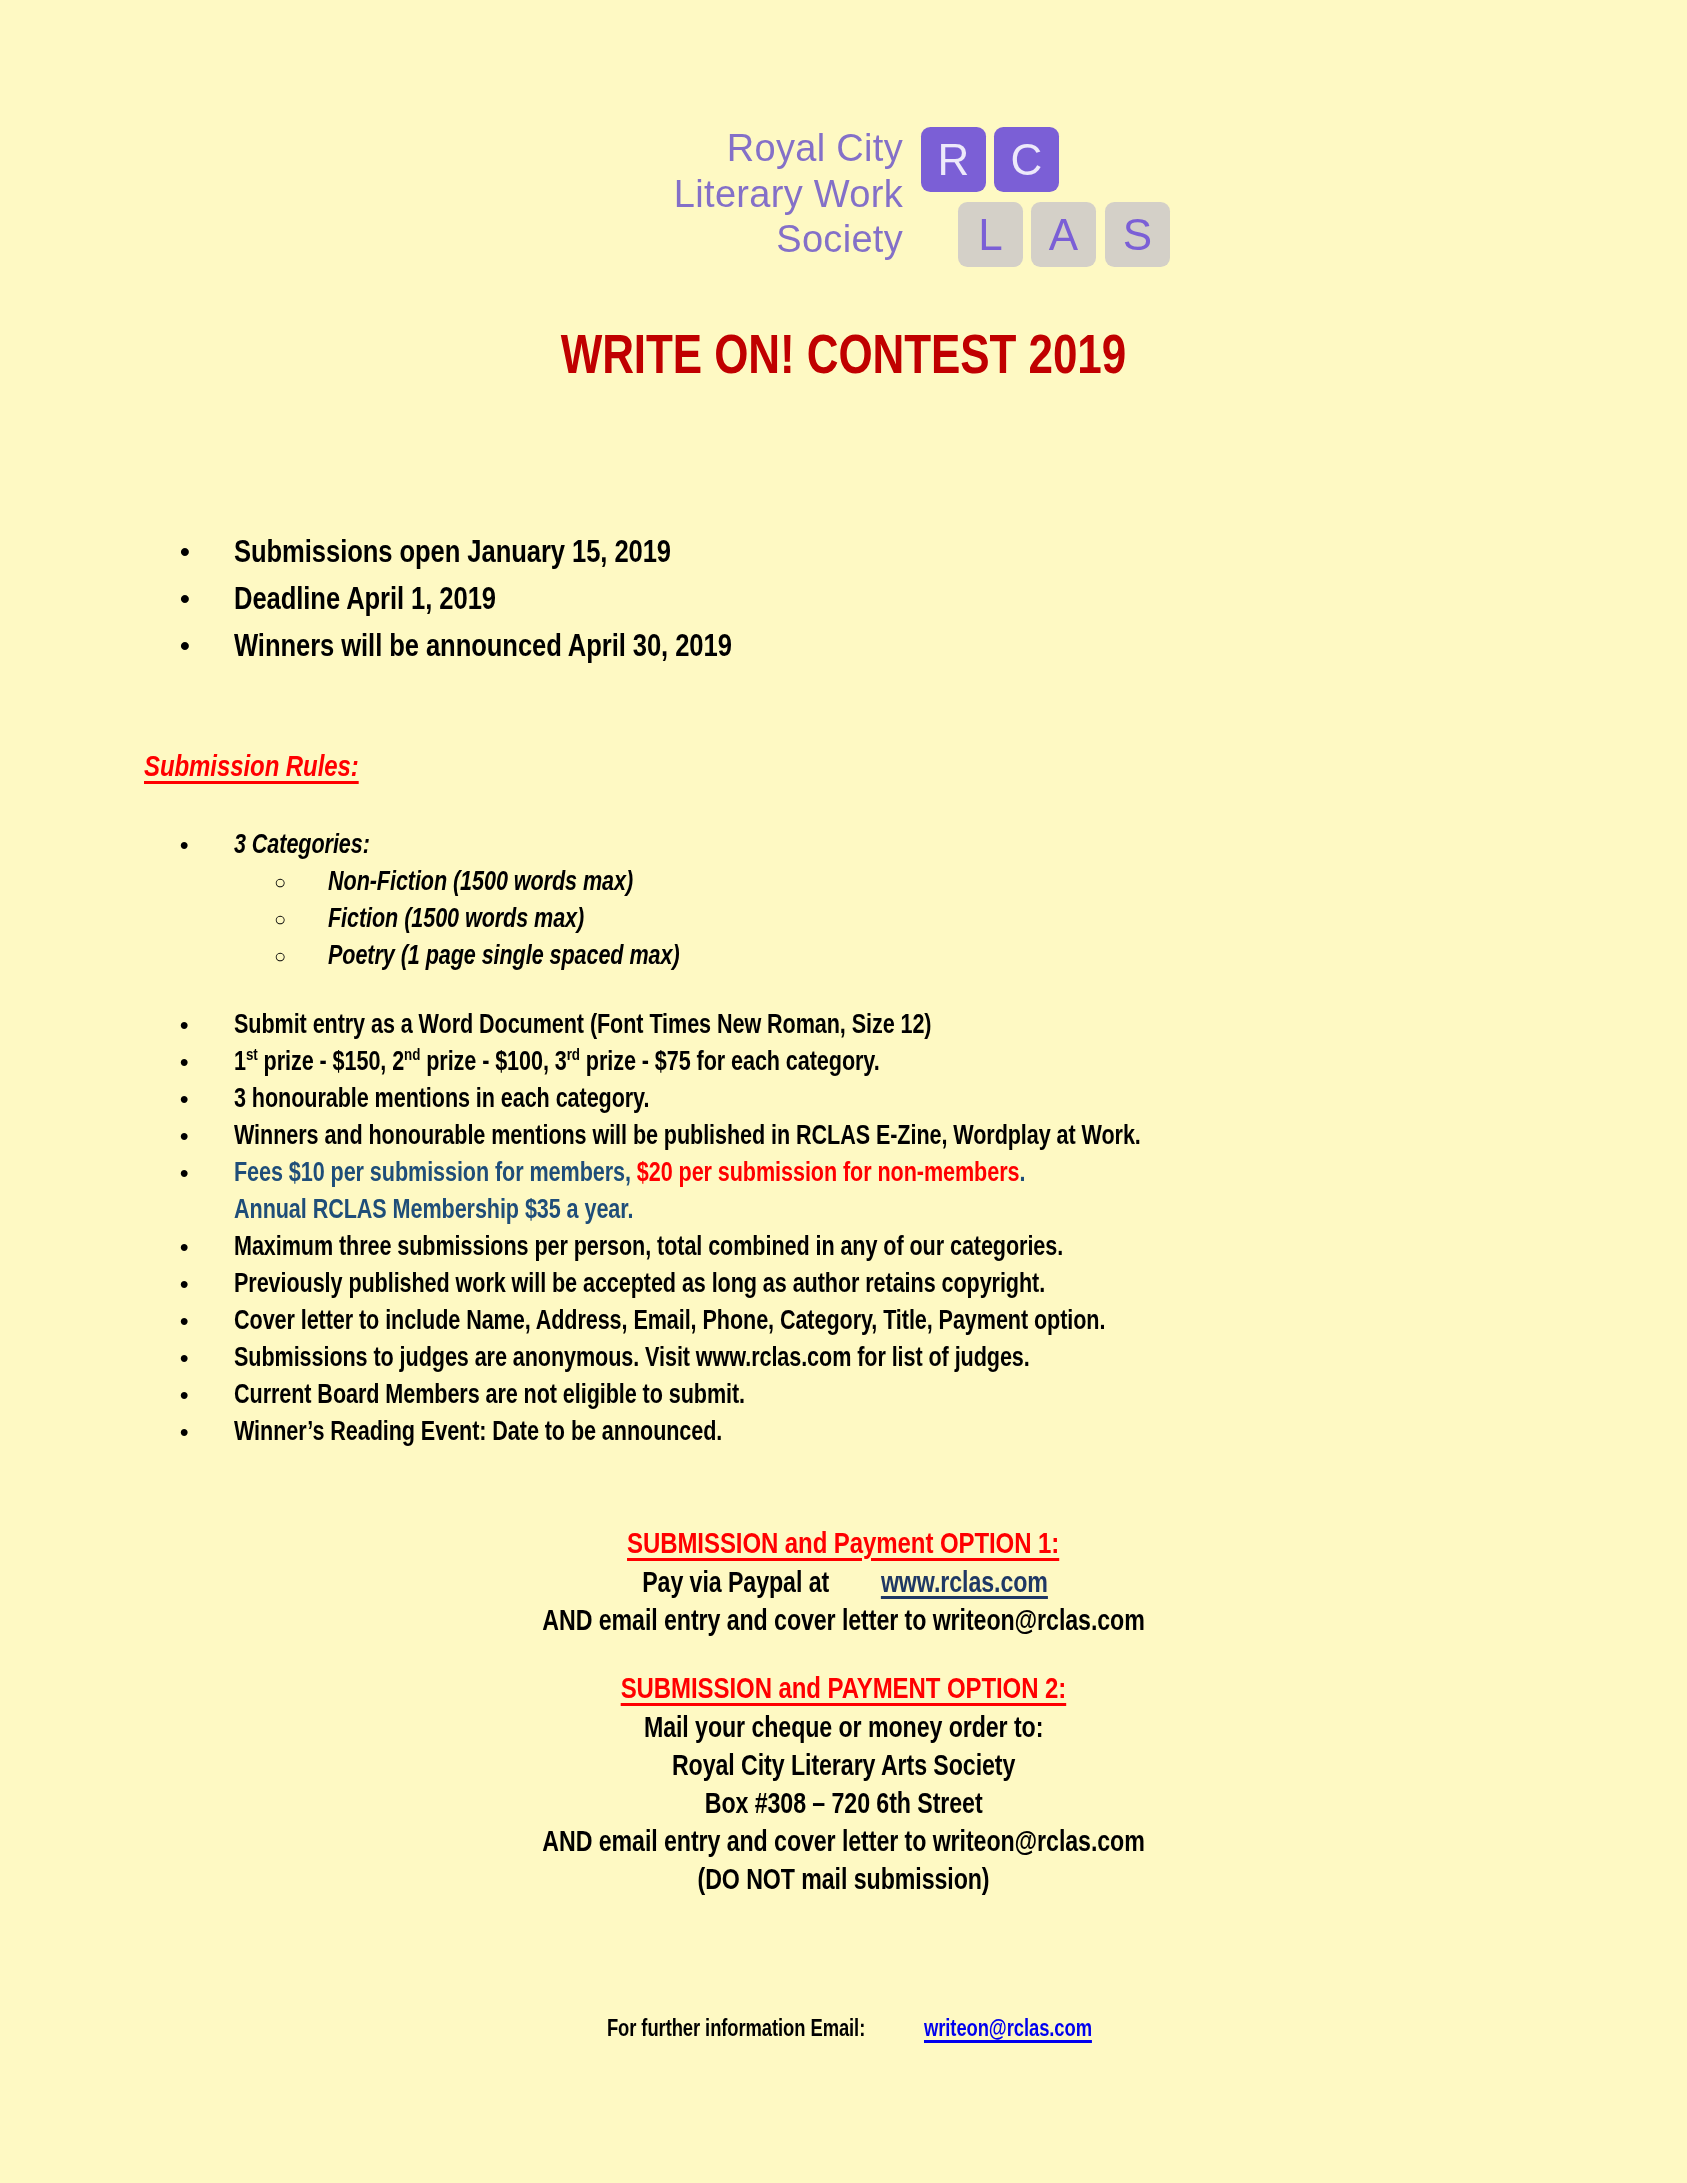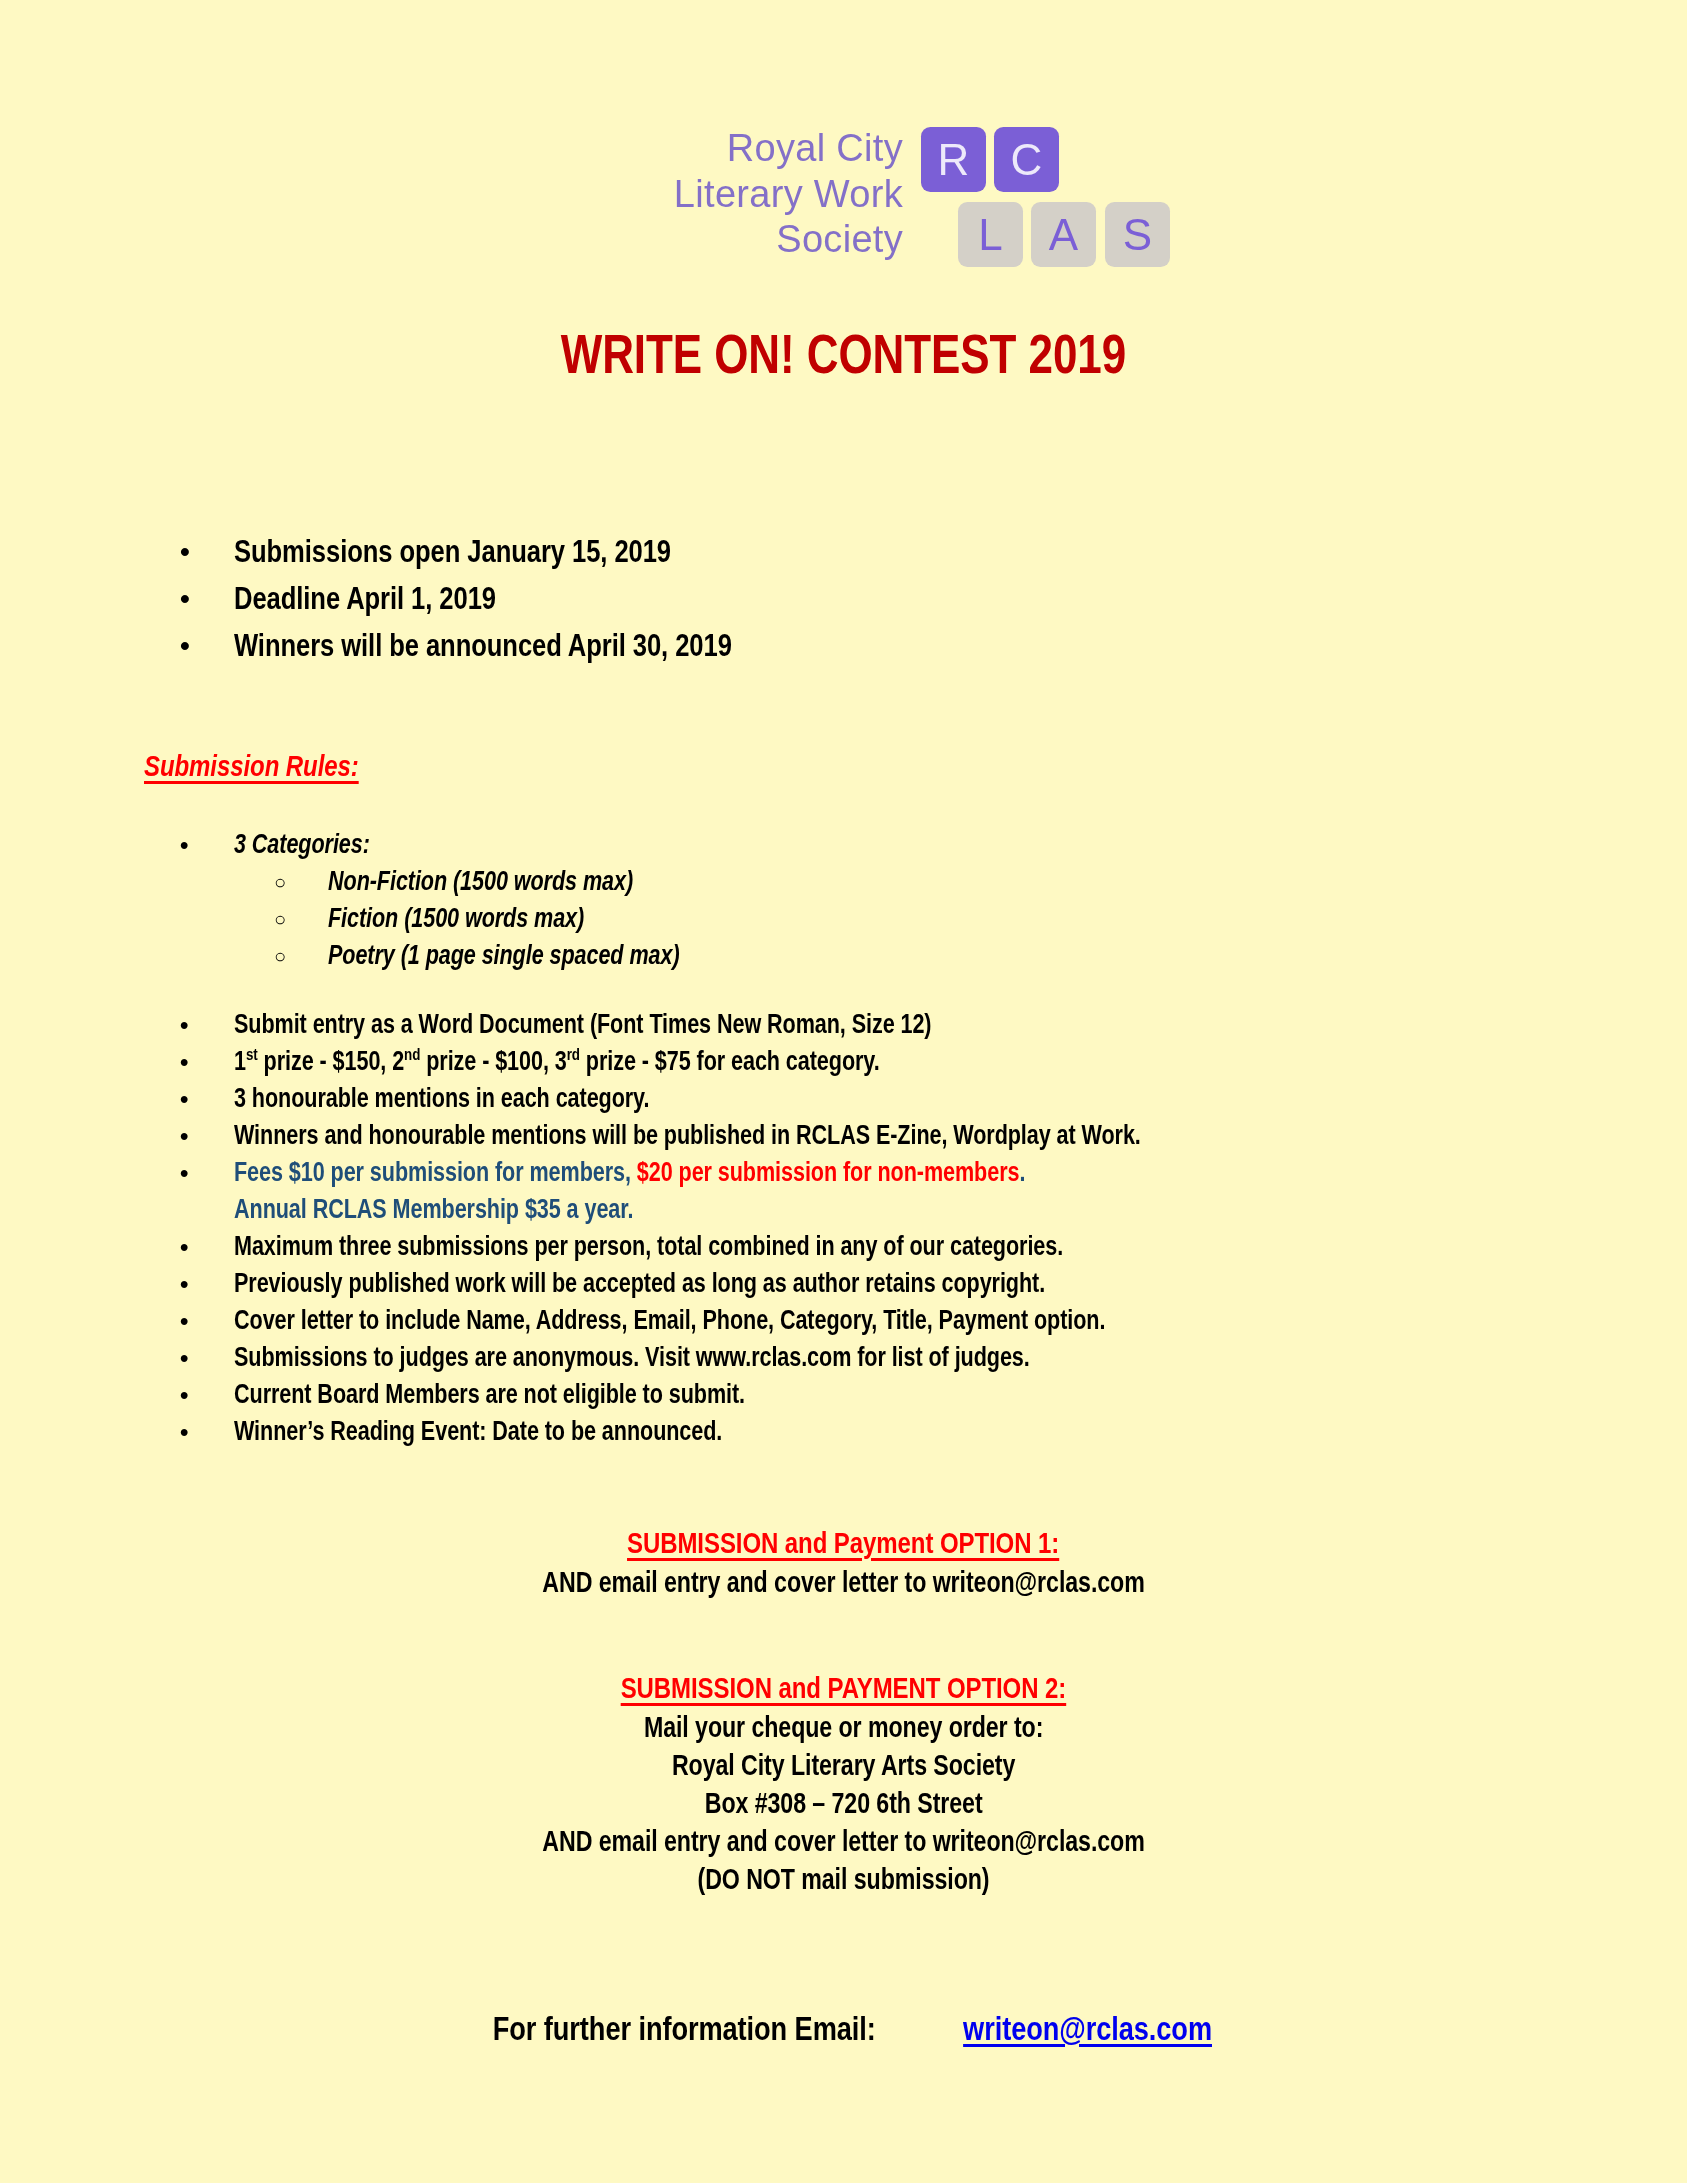--- a/index.html
+++ b/index.html
@@ -211,21 +211,21 @@
   .link-blue {
     color: #0000EE;
     text-decoration: underline;
     text-decoration-thickness: 2.6px;
     text-underline-offset: 4px;
   }
 
   .opt1 { top: 1522px; }
   .opt2 { top: 1667px; }
   .footer { top: 2009px; left: 0; width: 1687px; text-align: center; }
-  .footer .ln { font-size: 34px; line-height: 38px; text-align: center; }
+  .footer .ln { font-size: 23px; line-height: 38px; text-align: center; }
 </style>
 </head>
 <body>
 
 <div class="page">
 
   <div class="logo-wrap">
     <div class="logo-words">
       <div>Royal City</div>
       <div>Literary Work</div>
@@ -337,20 +337,21 @@
     </div>
 
     <div class="rule-item">
       <span class="bul">•</span>
       <span class="cond">Winner’s Reading Event: Date to be announced.</span>
     </div>
   </div>
 
   <div class="blk opt opt1">
     <div class="hd"><span class="cond cond-c u">SUBMISSION and Payment OPTION 1:</span></div>
+    <div class="ln"><span class="cond cond-c">Pay via Paypal at </span><span class="cond cond-c link-navy">www.rclas.com</span></div>
     <div class="ln"><span class="cond cond-c">AND email entry and cover letter to writeon@rclas.com</span></div>
   </div>
 
   <div class="blk opt opt2">
     <div class="hd"><span class="cond cond-c u">SUBMISSION and PAYMENT OPTION 2:</span></div>
     <div class="ln"><span class="cond cond-c">Mail your cheque or money order to:</span></div>
     <div class="ln"><span class="cond cond-c">Royal City Literary Arts Society</span></div>
     <div class="ln"><span class="cond cond-c">Box #308 – 720 6th Street</span></div>
     <div class="ln"><span class="cond cond-c">AND email entry and cover letter to writeon@rclas.com</span></div>
     <div class="ln"><span class="cond cond-c">(DO NOT mail submission)</span></div>

